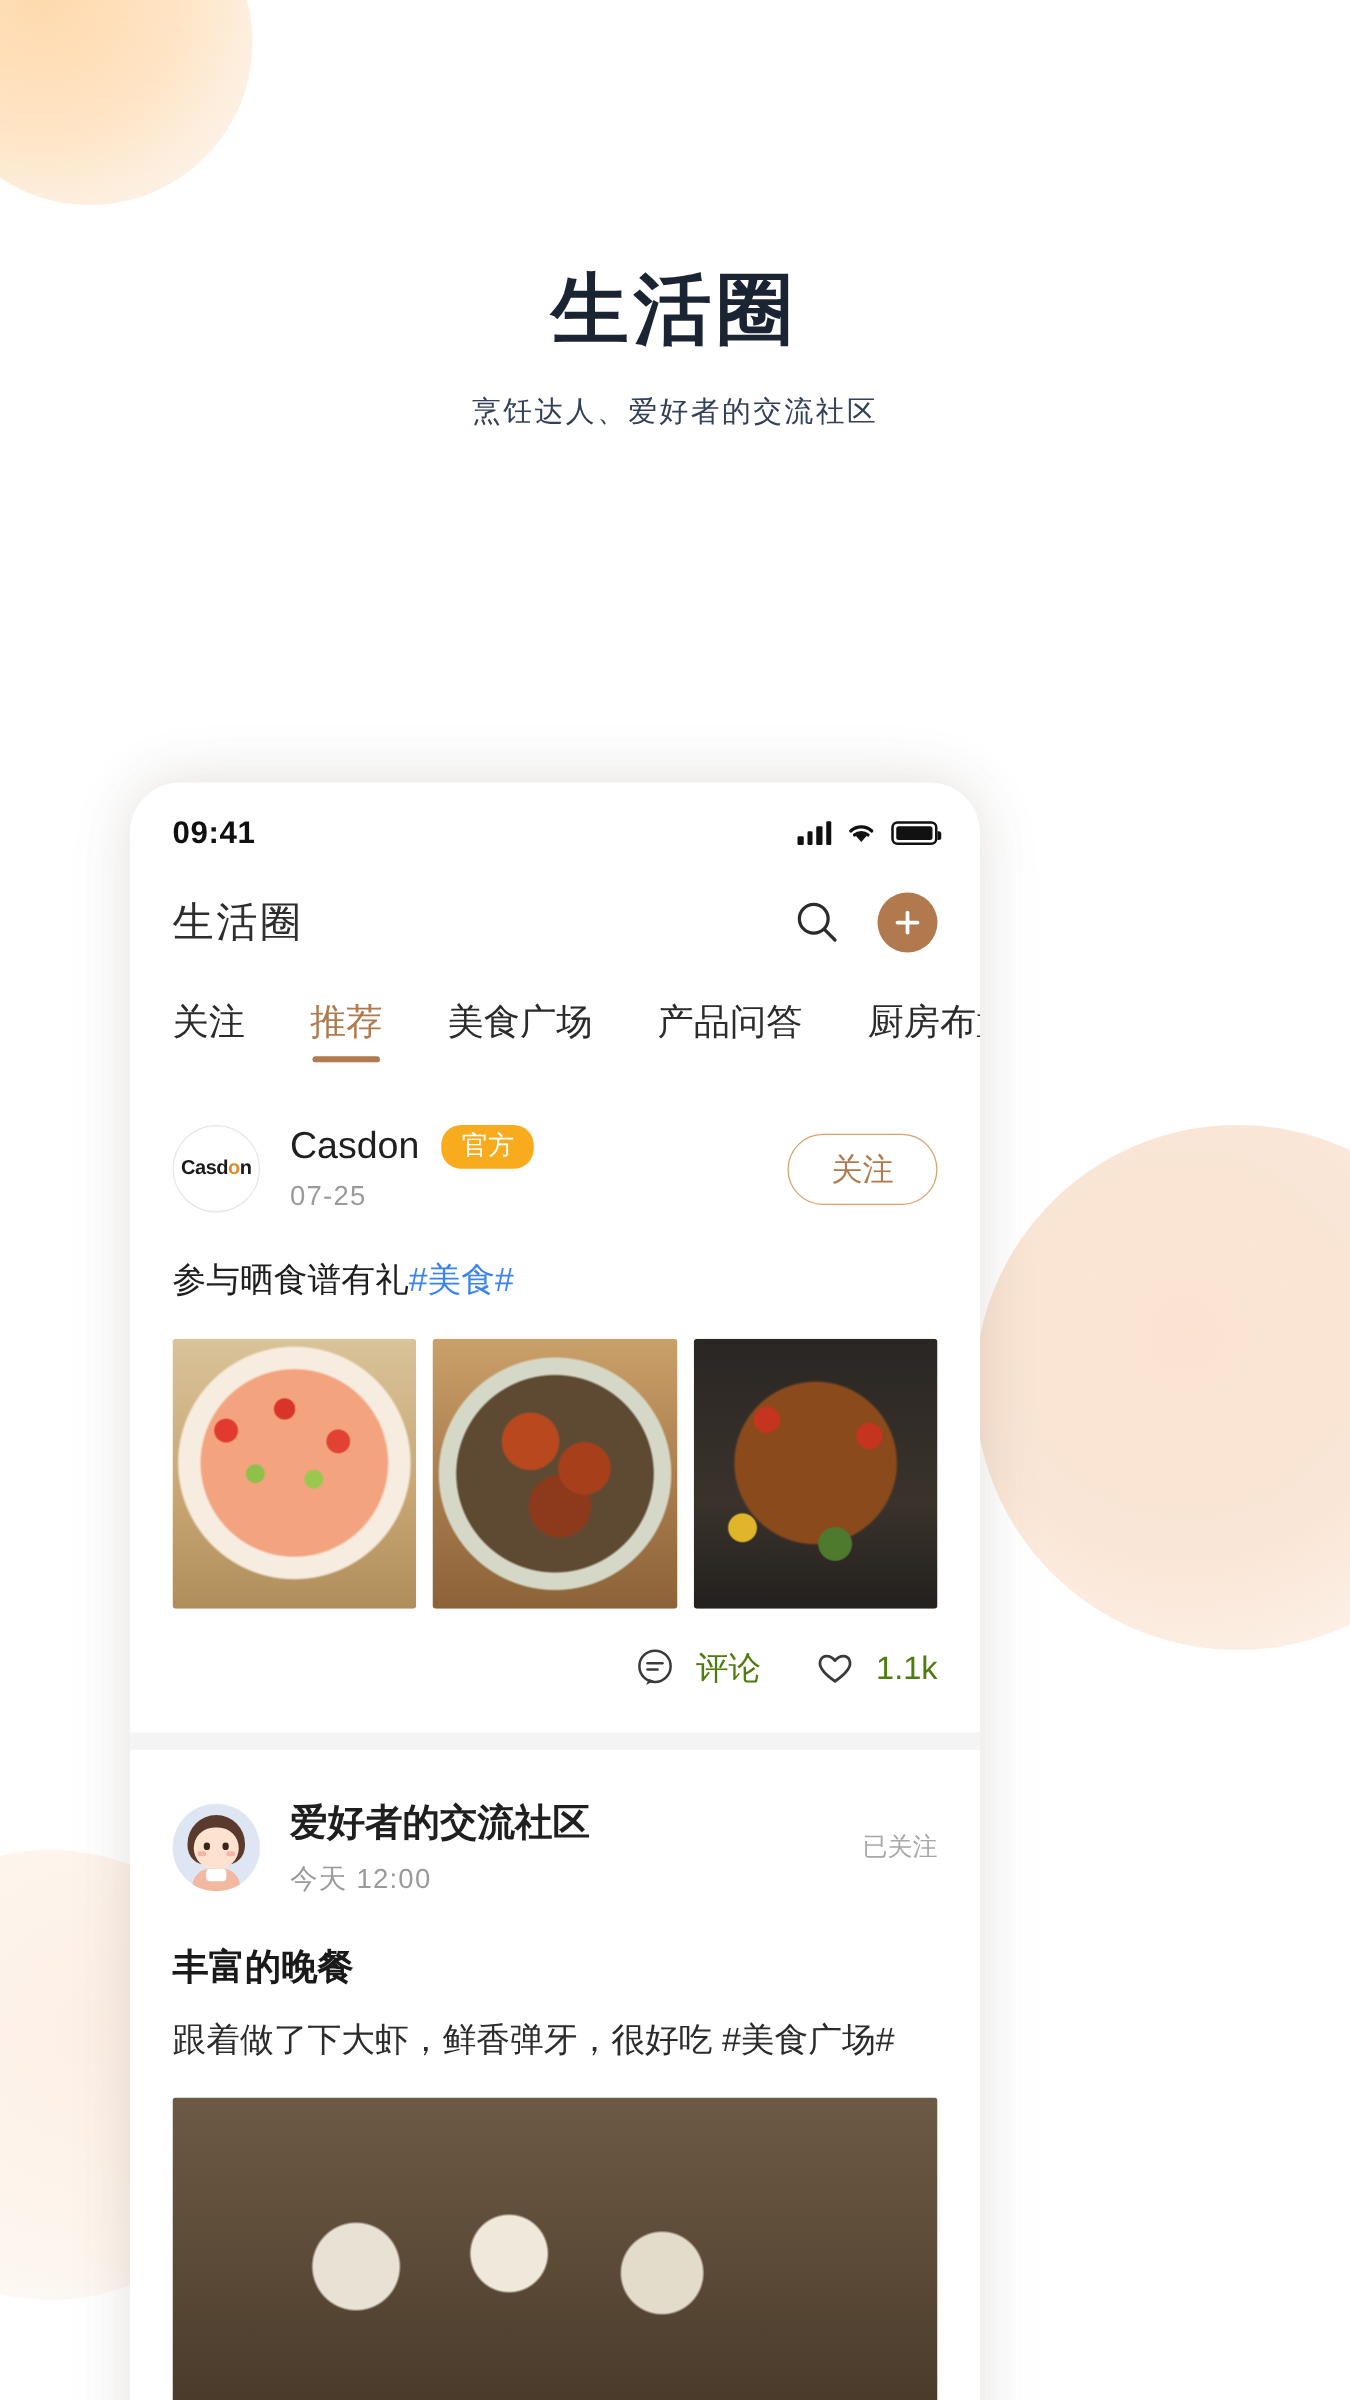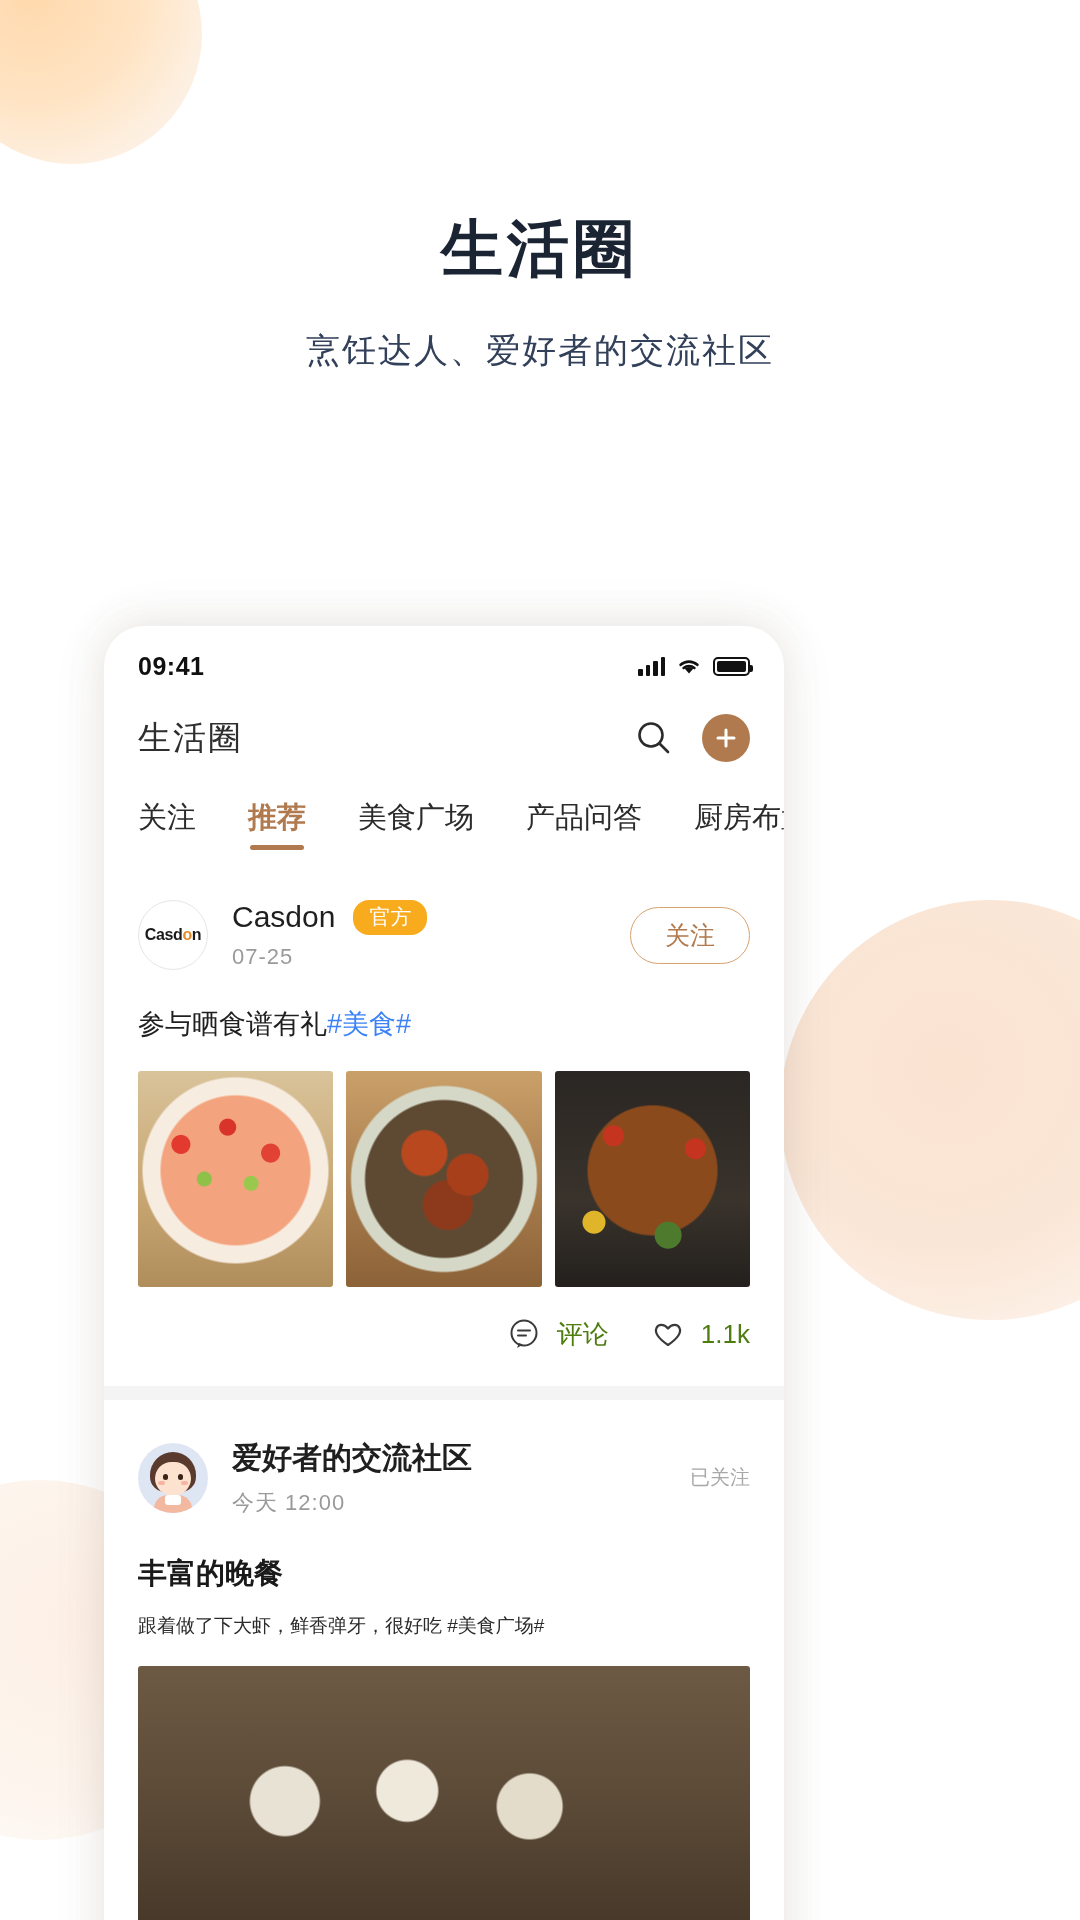--- a/index.html
+++ b/index.html
@@ -30,22 +30,22 @@
   }
 
   
   .hero { position:absolute; left:0; top:0; width:1080px; text-align:center; }
   .hero-title {
     margin-top:212px;
     font-size:62px; font-weight:bold; color:#1b2433;
     letter-spacing:4px; line-height:1.2;
   }
   .hero-sub {
-    margin-top:42px;
-    font-size:34px; color:#33405a; letter-spacing:2px; font-weight:400;
+    margin-top:28px;
+    font-size:23px; color:#33405a; letter-spacing:2px; font-weight:400;
   }
 
   
   .phone {
     position:absolute; left:104px; top:626px;
     width:680px; height:1422px;
     background:#ffffff;
     border-radius:40px 40px 0 0;
     box-shadow:0 -2px 40px rgba(80,60,40,0.10), 0 0 60px rgba(120,100,80,0.07);
     overflow:hidden;
@@ -94,21 +94,21 @@
   
   .tabs {
     display:flex; align-items:flex-end; gap:0;
     padding:18px 34px 0 34px; overflow:hidden;
   }
   .tab {
     font-size:29px; color:#2b2b2b; white-space:nowrap;
     margin-right:52px; padding-bottom:12px; position:relative; cursor:pointer;
   }
   .tab:last-child { margin-right:0; }
-  .tab.active { color:#b07a4e; font-weight:700; }
+  .tab.active { color:#b07a4e; font-weight:400; }
   .tab.active::after {
     content:""; position:absolute; left:2px; right:2px; bottom:0;
     height:5px; background:#b07a4e; border-radius:3px;
   }
 
   
   .feed { padding-top:12px; }
   .post { padding:38px 34px 0 34px; background:#fff; }
   .post-head { display:flex; align-items:center; }
   .avatar {
@@ -152,21 +152,21 @@
   .follow-btn {
     border:1.5px solid #d8a26f; color:#b07a4e; font-size:25px;
     padding:11px 34px; border-radius:30px; background:#fff; cursor:pointer;
     white-space:nowrap;
   }
   .followed-label { font-size:20px; color:#a8a8a8; white-space:nowrap; }
 
   .post-text { margin-top:34px; font-size:27px; color:#1f1f1f; line-height:1.5; }
   .post-text .tag { color:#3b82f6; }
   .post-title { margin-top:36px; font-size:29px; font-weight:bold; color:#1a1a1a; }
-  .post-body  { margin-top:18px; font-size:19px; color:#2b2b2b; line-height:1.5; }
+  .post-body  { margin-top:18px; font-size:27px; color:#2b2b2b; line-height:1.5; }
 
   .photo-row { display:flex; gap:13px; margin-top:26px; }
   .photo { flex:1; height:216px; border-radius:3px; overflow:hidden; position:relative; }
 
   
   .ph-shrimp {
     background:
       radial-gradient(circle at 22% 34%, #e23a2e 0 9px, transparent 10px),
       radial-gradient(circle at 46% 26%, #d9342a 0 8px, transparent 9px),
       radial-gradient(circle at 68% 38%, #e14233 0 9px, transparent 10px),

